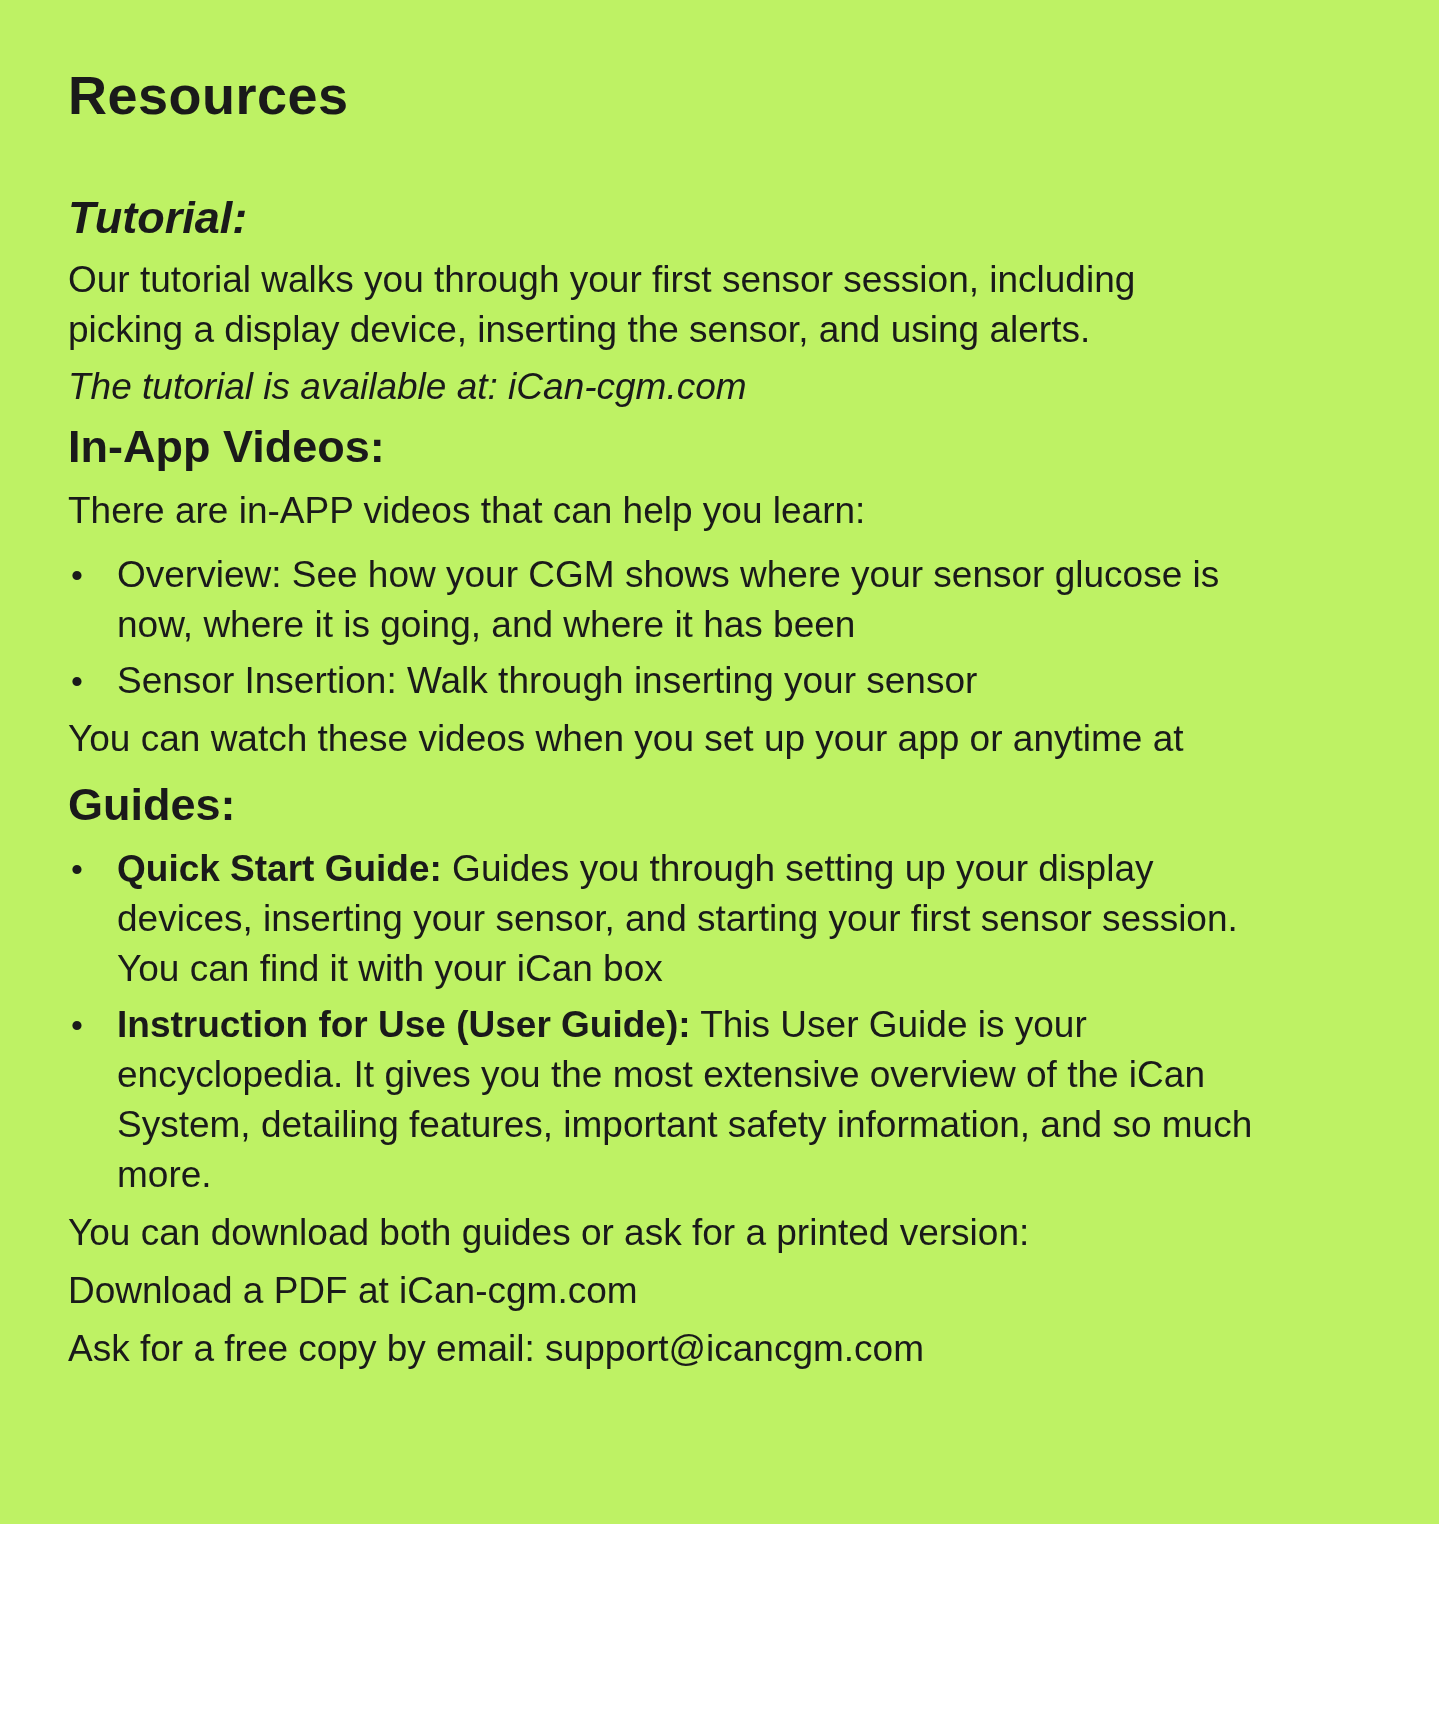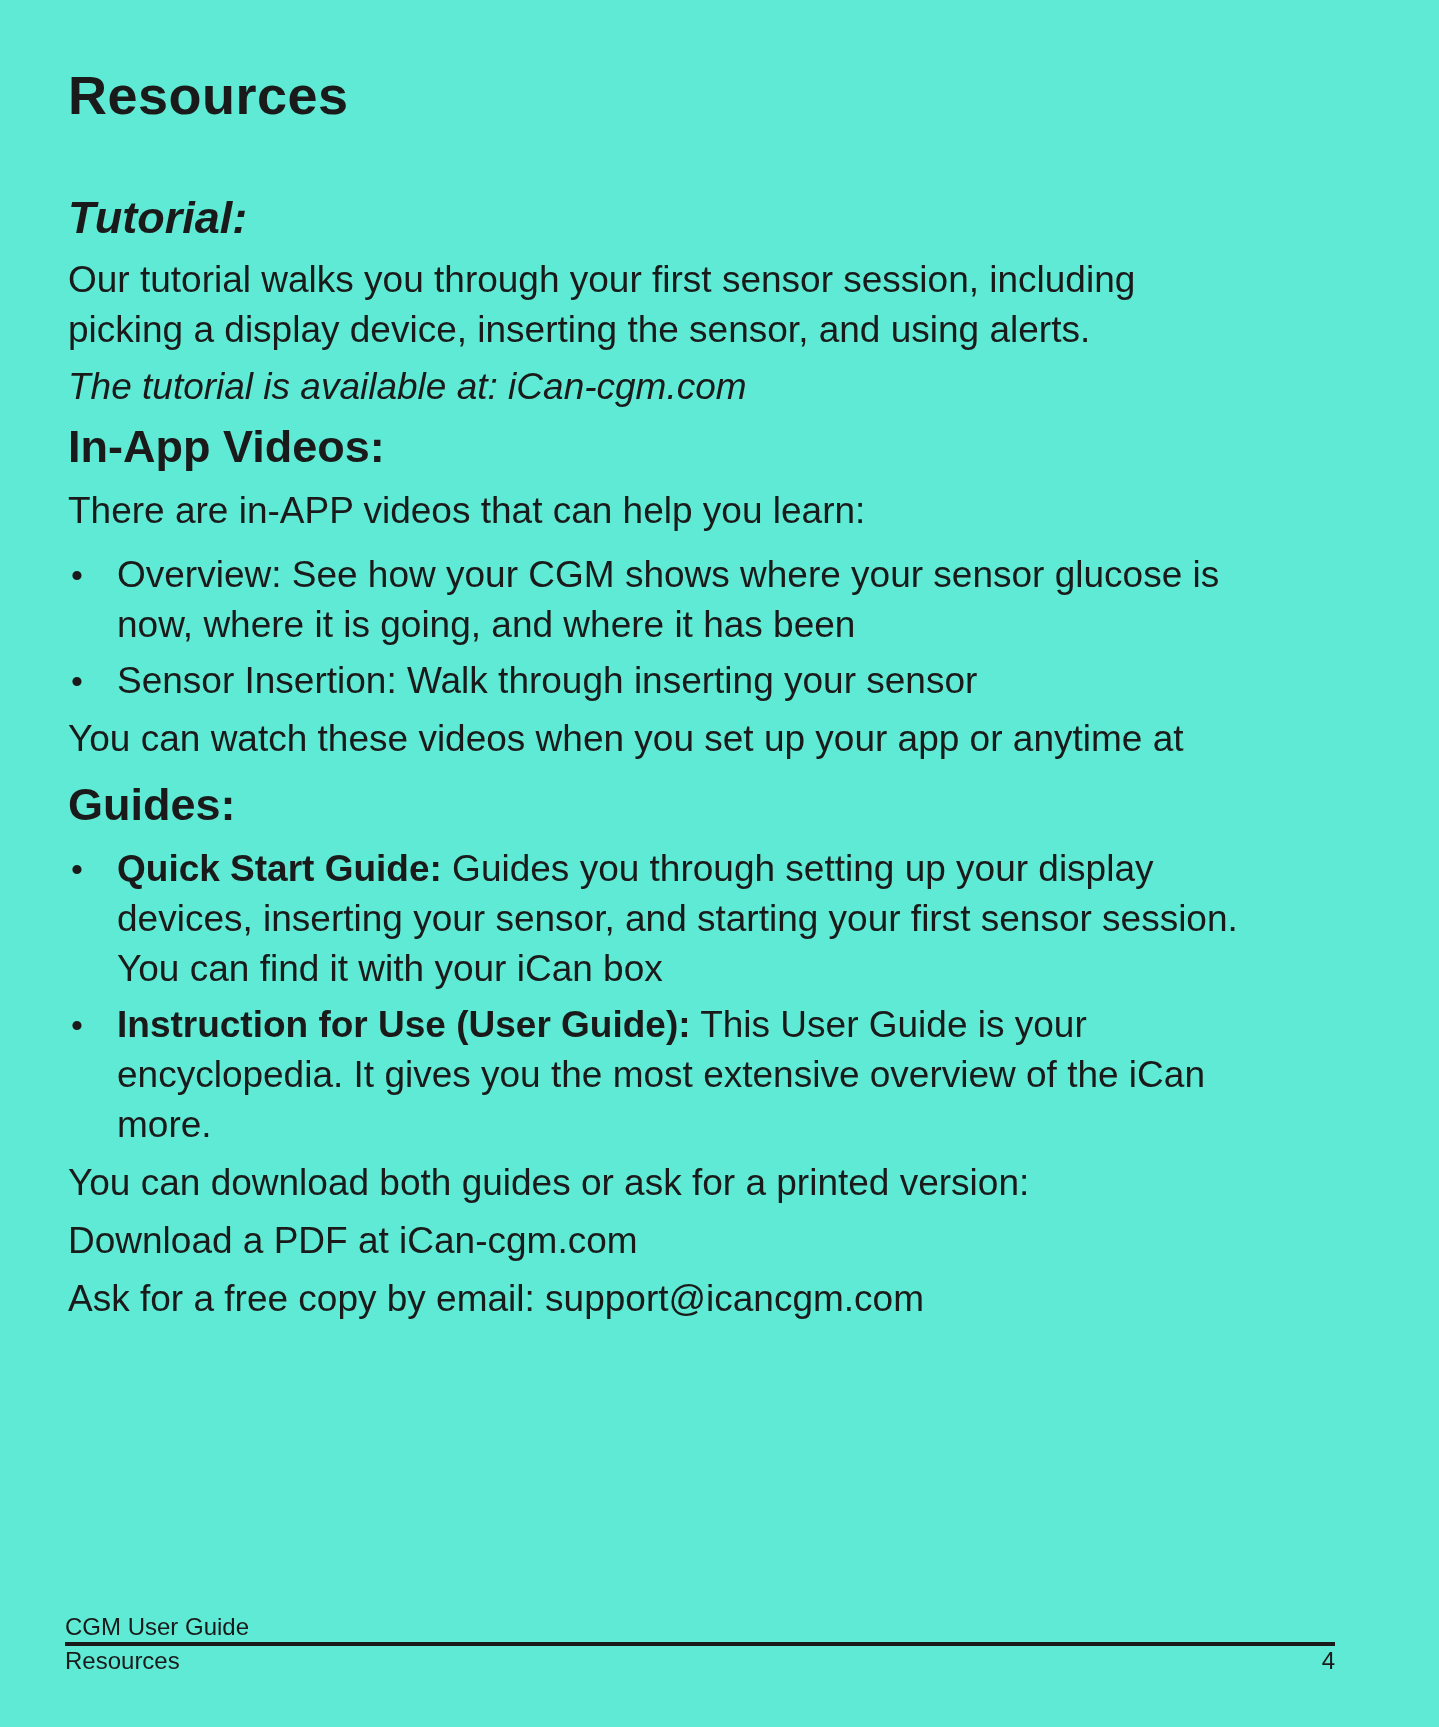--- a/index.html
+++ b/index.html
@@ -3,22 +3,22 @@
 <meta charset="utf-8">
 <style>
   html, body {
     margin: 0;
     padding: 0;
     background: #ffffff;
   }
   .page {
     position: relative;
     width: 1439px;
-    height: 1727px;
-    background: #5eead4;
+    height: 1524px;
+    background: #bef264;
     color: #1a1a1a;
     font-family: "Liberation Sans", "DejaVu Sans", sans-serif;
     box-sizing: border-box;
     padding: 0 100px 0 68px;
     overflow: hidden;
   }
   .line { white-space: nowrap; }
 
   h1.page-title {
     font-size: 54px;
@@ -128,20 +128,21 @@
     <li>
       <span class="marker">•</span>
       <div class="line"><span class="bold">Quick Start Guide:</span><span> Guides you through setting up your display</span></div>
       <div class="line">devices, inserting your sensor, and starting your first sensor session.</div>
       <div class="line">You can find it with your iCan box</div>
     </li>
     <li>
       <span class="marker">•</span>
       <div class="line"><span class="bold">Instruction for Use (User Guide):</span><span> This User Guide is your</span></div>
       <div class="line">encyclopedia. It gives you the most extensive overview of the iCan</div>
+      <div class="line">System, detailing features, important safety information, and so much</div>
       <div class="line">more.</div>
     </li>
   </ul>
   <div class="para">
     <div class="line">You can download both guides or ask for a printed version:</div>
   </div>
   <div class="para">
     <div class="line">Download a PDF at iCan-cgm.com</div>
   </div>
   <div class="para">

